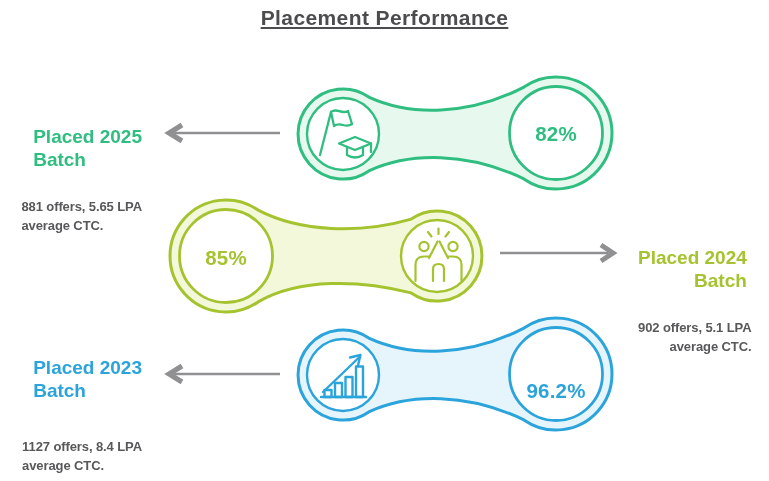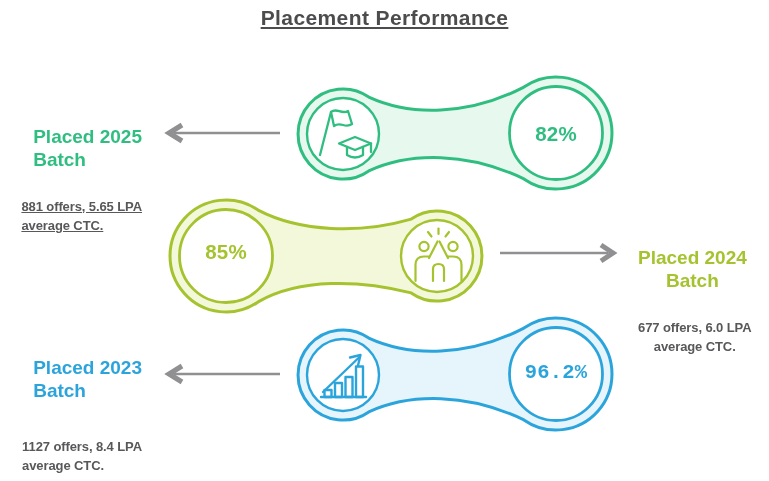--- a/index.html
+++ b/index.html
@@ -8,21 +8,21 @@
     font-family:"Liberation Sans",sans-serif;overflow:hidden;
   }
   .title{
     position:absolute;top:6px;left:0;width:100%;text-align:center;
     font-size:21px;font-weight:bold;color:#4c4c4e;letter-spacing:.4px;text-decoration:underline;
   }
   svg.art{position:absolute;left:0;top:0;}
   .batch-label{position:absolute;font-size:19px;font-weight:bold;line-height:22.5px;white-space:nowrap;}
   .stats{position:absolute;font-size:13px;font-weight:bold;color:#58585a;line-height:19px;letter-spacing:-.1px;white-space:nowrap;}
   .ta-r{text-align:left;}
-  .ta-l{text-align:center;}
+  .ta-l{text-align:right;}
   .green{color:#2fbe80;}
   .lime{color:#a4c32f;}
   .blue{color:#2ba4dc;}
   .pct{position:absolute;transform:translate(-50%,-50%);font-size:20.5px;font-weight:bold;letter-spacing:.2px;white-space:nowrap;}
   
   .db-green{fill:#e7f8ef;stroke:#2fbe80;}
   .db-lime{fill:#f4f8da;stroke:#a4c32f;}
   .db-blue{fill:#e6f4fc;stroke:#2ba4dc;}
   .ring{fill:#ffffff;}
   .ring-green{stroke:#2fbe80;}
@@ -112,39 +112,39 @@
     <g>
       <path class="arrow" stroke-width="2.5" d="M280 374 L174 374"></path>
       <path class="arrow" stroke-width="5" d="M182 366 L169 374 L182 382"></path>
     </g>
   </svg>
 
   <div class="batch-label green ta-r" style="top:126px;right:627px;">
     <div>Placed 2025</div>
     <div>Batch</div>
   </div>
-  <div class="stats ta-r" style="top:197px;right:627px;text-decoration:underline;">
+  <div class="stats ta-r" style="top:197px;right:627px;">
     <div>881 offers, 5.65 LPA</div>
     <div>average CTC.</div>
   </div>
   <div class="pct green" style="left:556px;top:134px;">82%</div>
 
   <div class="batch-label lime ta-l" style="top:247px;left:638px;">
     <div>Placed 2024</div>
     <div>Batch</div>
   </div>
   <div class="stats ta-l" style="top:318px;left:638px;">
-    <div>677 offers, 6.0 LPA</div>
+    <div>902 offers, 5.1 LPA</div>
     <div>average CTC.</div>
   </div>
-  <div class="pct lime" style="left:226px;top:252px;">85%</div>
+  <div class="pct lime" style="left:226px;top:258px;">85%</div>
 
   <div class="batch-label blue ta-r" style="top:357px;right:627px;">
     <div>Placed 2023</div>
     <div>Batch</div>
   </div>
   <div class="stats ta-r" style="top:437px;right:627px;">
     <div>1127 offers, 8.4 LPA</div>
     <div>average CTC.</div>
   </div>
-  <div class="pct blue" style="left:556px;top:372px;font-family:Liberation Mono, monospace;">96.2%</div>
+  <div class="pct blue" style="left:556px;top:391px;">96.2%</div>
 
 </div>
 
 </body></html>

